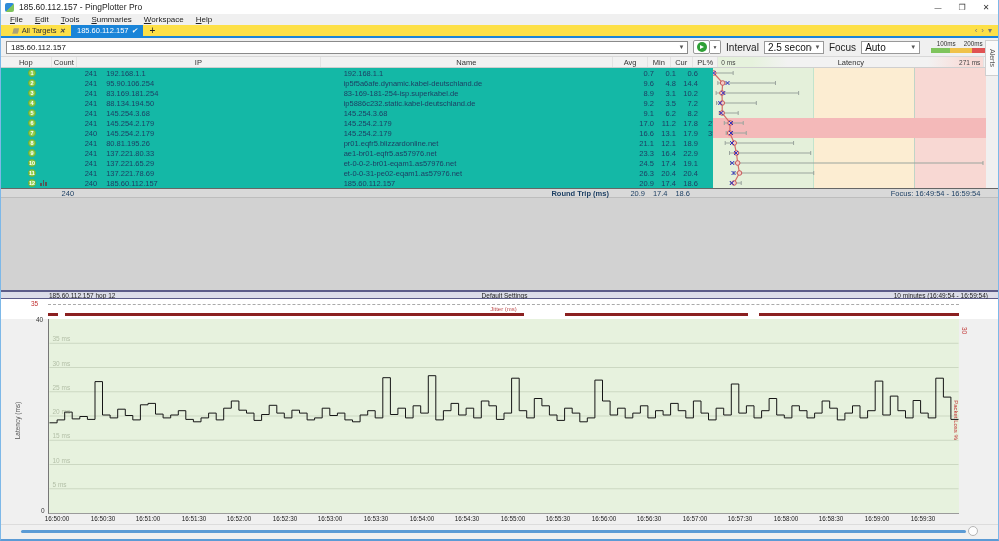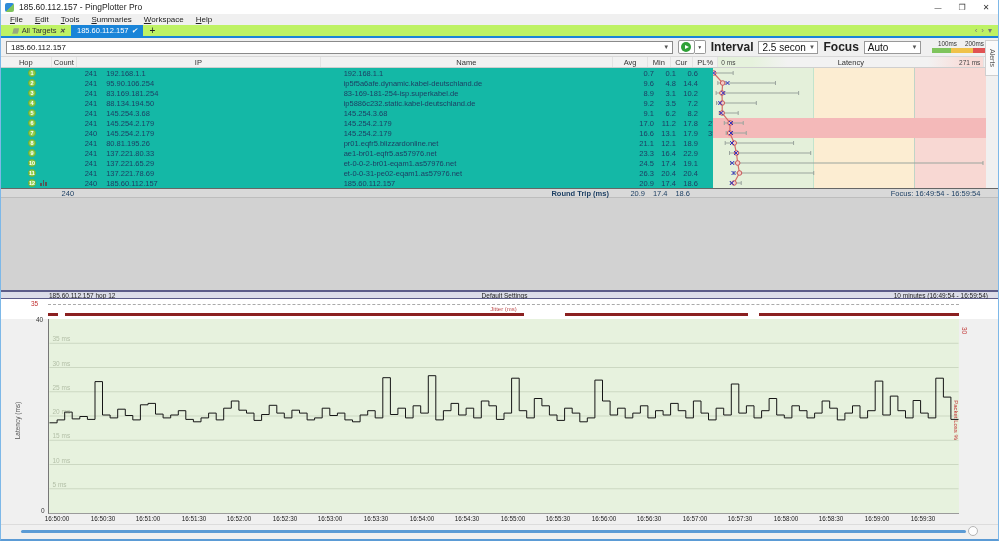--- a/index.html
+++ b/index.html
@@ -19,21 +19,21 @@
   .win-btn{ width:24px; height:100%; display:flex; align-items:center; justify-content:center;
     font-size:8px; color:#333; cursor:default; }
   .win-btn.min::before{ content:"—"; font-size:7px; }
   .win-btn.max::before{ content:"❐"; font-size:8px; }
   .win-btn.cls::before{ content:"✕"; font-size:8px; }
   
   .menubar{ height:11px; background:#f0f0f0; display:flex; align-items:center; padding-left:3px; }
   .menu-item{ display:inline-block; font-size:8px; color:#222; padding:0 6px; }
   .menu-item::first-letter{ text-decoration:underline; }
   
-  .tabbar{ height:13px; background:#bef264; border-bottom:2px solid var(--accent-blue,#1984d8);
+  .tabbar{ height:13px; background:#fde047; border-bottom:2px solid var(--accent-blue,#1984d8);
     display:flex; align-items:stretch; padding-left:5px; }
   .tab{ display:flex; align-items:center; gap:3px; font-size:7.5px; padding:0 6px; color:#333; }
   .tab .grid-ico::before{ content:"▦"; color:#8a8a8a; font-size:7px; }
   .tab .x-ico::before{ content:"✕"; color:#444; font-size:6.5px; font-weight:bold; }
   .tab.active{ background:var(--accent-blue,#1984d8); color:#fff; }
   .tab .chk-ico::before{ content:"✔"; color:#fff; font-size:7px; }
   .newtab{ display:flex; align-items:center; padding:0 6px; font-size:10px; color:#222; }
   .tabnav{ margin-left:auto; display:flex; align-items:center; gap:4px; padding-right:6px; color:#777; font-size:8px; }
   
   .toolbar{ height:18px; display:flex; align-items:center; padding:0 5px; gap:5px; background:#f0f0f0; }
@@ -42,21 +42,21 @@
     font-family:"Liberation Sans",sans-serif; }
   .combo .arr, .sel .arr{ width:11px; text-align:center; font-size:6px; color:#555; }
   .playgrp{ display:flex; }
   .playbtn{ width:17px; height:14px; background:#fff; border:1px solid #999; border-radius:2px;
     display:flex; align-items:center; justify-content:center; }
   .playcirc{ width:10px; height:10px; border-radius:50%; background:#2ea036; position:relative; }
   .playcirc::before{ content:""; position:absolute; left:3.5px; top:2.5px;
     border-left:4px solid #fff; border-top:2.5px solid transparent; border-bottom:2.5px solid transparent; }
   .playopt{ width:11px; height:14px; background:#fff; border:1px solid #999; border-left:0;
     border-radius:0 2px 2px 0; font-size:5px; color:#444; display:flex; align-items:center; justify-content:center; }
-  .tb-label{ font-size:12px; color:#222;font-weight:bold; }
+  .tb-label{ font-size:10px; color:#222; }
   .sel{ width:60px; height:13px; background:#fff; border:1px solid #999; display:flex; align-items:center; }
   .sel span.val{ flex:1; font-size:10px; padding-left:3px; color:#111; white-space:nowrap; overflow:hidden; }
   .legend{ width:64px; margin-left:6px; position:relative; height:14px; }
   .legend .l1,.legend .l2{ position:absolute; top:0; font-size:6.3px; color:#333; }
   .legend .l1{ left:6px; } .legend .l2{ left:33px; }
   .legend .bar{ position:absolute; top:8px; left:0; width:62px; height:5px; display:flex; }
   .legend .bar i{ display:block; height:100%; }
   .legend .bar .g{ width:19px; background:var(--legend-green,#7fc45c); }
   .legend .bar .y{ width:22px; background:var(--legend-yellow,#f0c24a); }
   .legend .bar .r{ width:21px; background:var(--legend-red,#e05252); }

